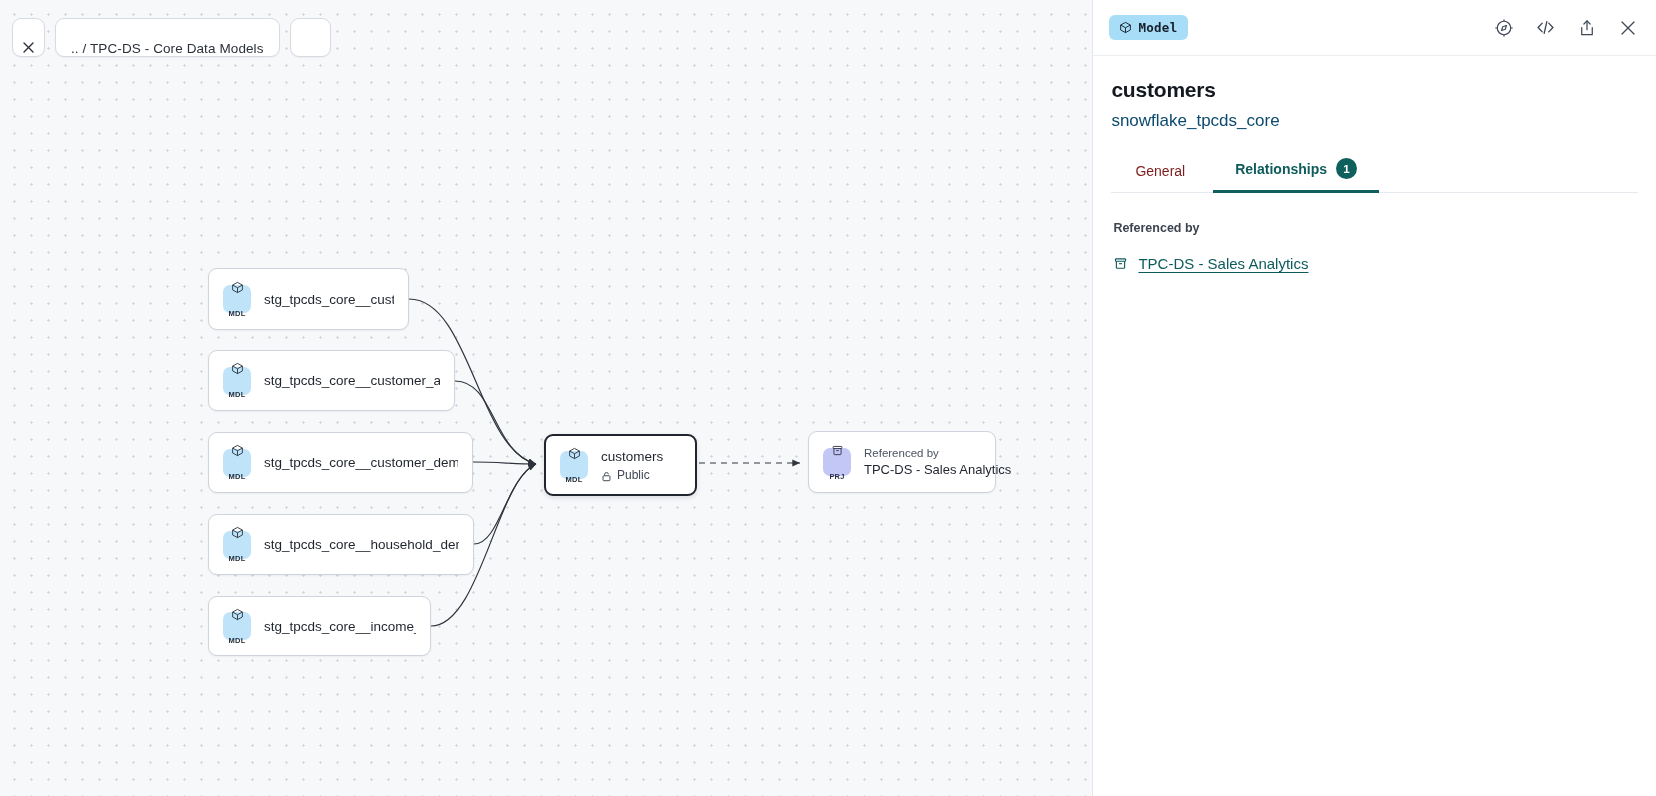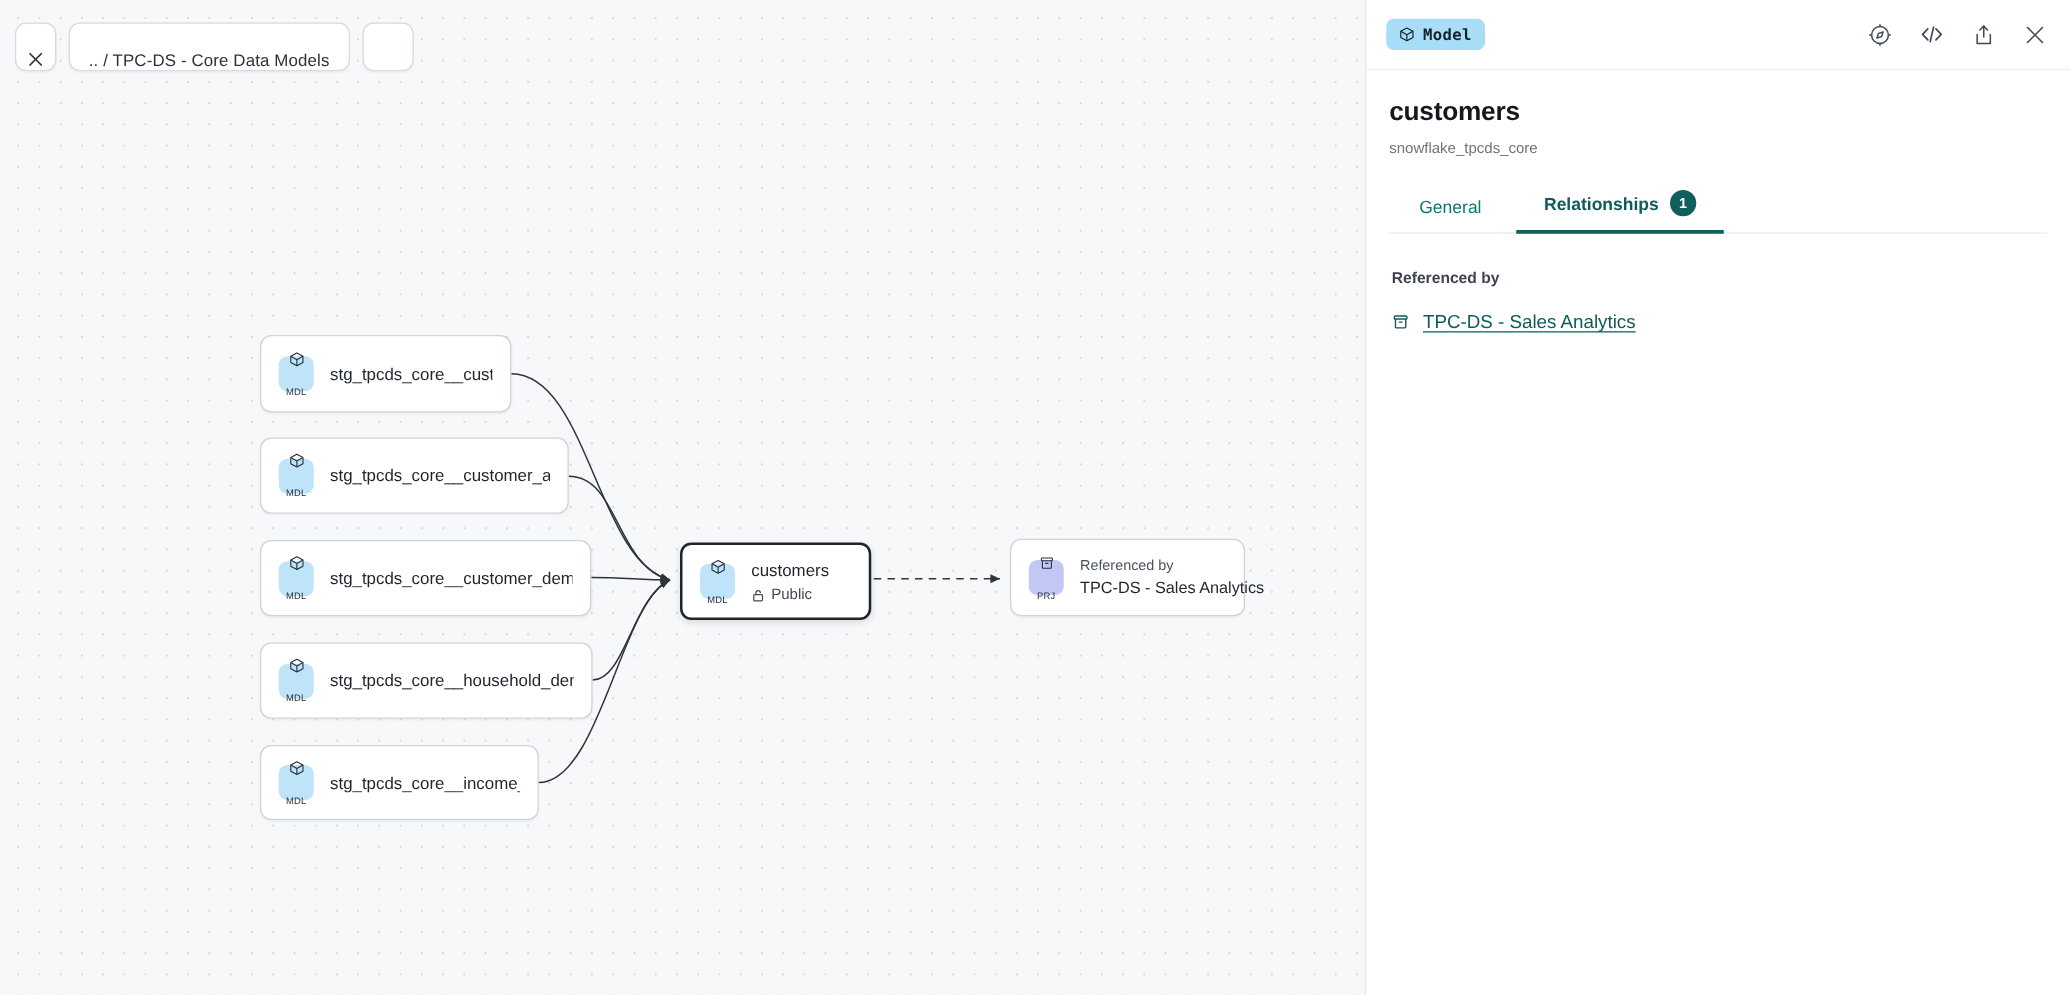--- a/index.html
+++ b/index.html
@@ -60,21 +60,21 @@
     border: 2px solid #1f242d;
     box-shadow: 0 2px 5px rgba(16,24,40,.12);
   }
   .badge {
     width: 28px; height: 28px;
     border-radius: 7px;
     display: flex; flex-direction: column; align-items: center; justify-content: center;
     flex: 0 0 auto;
     line-height: 1;
   }
-  .badge .bl { font-size: 7.5px; font-weight: 400; letter-spacing: .2px; margin-top: 16px; }
+  .badge .bl { font-size: 7.5px; font-weight: 700; letter-spacing: .2px; margin-top: 16px; }
   .badge-mdl { background: #bfe3f8; color: #25303c; }
   .badge-prj { background: #c3c7f5; color: #2b2f46; }
   .node-body { margin-left: 13px; min-width: 0; }
   .node-title { font-size: 13.5px; color: #1f242d; white-space: nowrap; overflow: hidden; }
   .node-sub {
     font-size: 12px; color: #414855; margin-top: 4px;
     display: flex; align-items: flex-end; gap: 5px; white-space: nowrap;
   }
   .node-sub-top { font-size: 11.5px; color: #4b5260; white-space: nowrap; }
   .node-sub-bot { font-size: 13px; color: #1f242d; margin-top: 3px; white-space: nowrap; }
@@ -106,26 +106,26 @@
     background: #a8ddf8; color: #16202b;
     border-radius: 6px;
     height: 25px; padding: 0 10px;
     display: inline-flex; align-items: center; gap: 6px;
     font-family: "DejaVu Sans Mono", monospace;
     font-size: 12.5px; font-weight: 700; letter-spacing: .3px;
   }
   .panel-actions { display: flex; align-items: center; gap: 21px; color: #3f4654; }
   .panel-head { padding: 22px 18px 0 18px; }
   .panel-title { font-size: 21px; font-weight: 700; color: #14181f; letter-spacing: -.2px; }
-  .panel-sub { font-size: 12px; color: #737373; margin-top: 9px; }
+  .panel-sub { font-size: 17px; color: #0c4a6e; margin-top: 9px; }
 
   .tabs { display: flex; align-items: flex-end; gap: 6px; margin-top: 27px; border-bottom: 1px solid #e6e9ee; padding-left: 2px; }
   .tab {
     padding: 0 22px 11px 22px;
-    font-size: 14px; color: #0f766e;
+    font-size: 14px; color: #7f1d1d;
     display: inline-flex; align-items: center; gap: 9px;
     border-bottom: 3px solid transparent;
     margin-bottom: -1px;
   }
   .tab.active { color: #0e5b5b; font-weight: 700; border-bottom-color: #0f5f5d; }
   .tab-badge {
     min-width: 21px; height: 21px; padding: 0 7px; border-radius: 11px;
     background: #0f5f5d; color: #ffffff; font-size: 11.5px; font-weight: 700;
     display: inline-flex; align-items: center; justify-content: center;
   }

